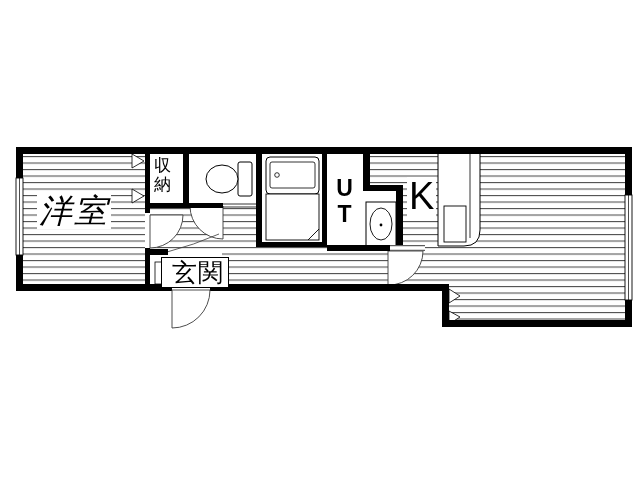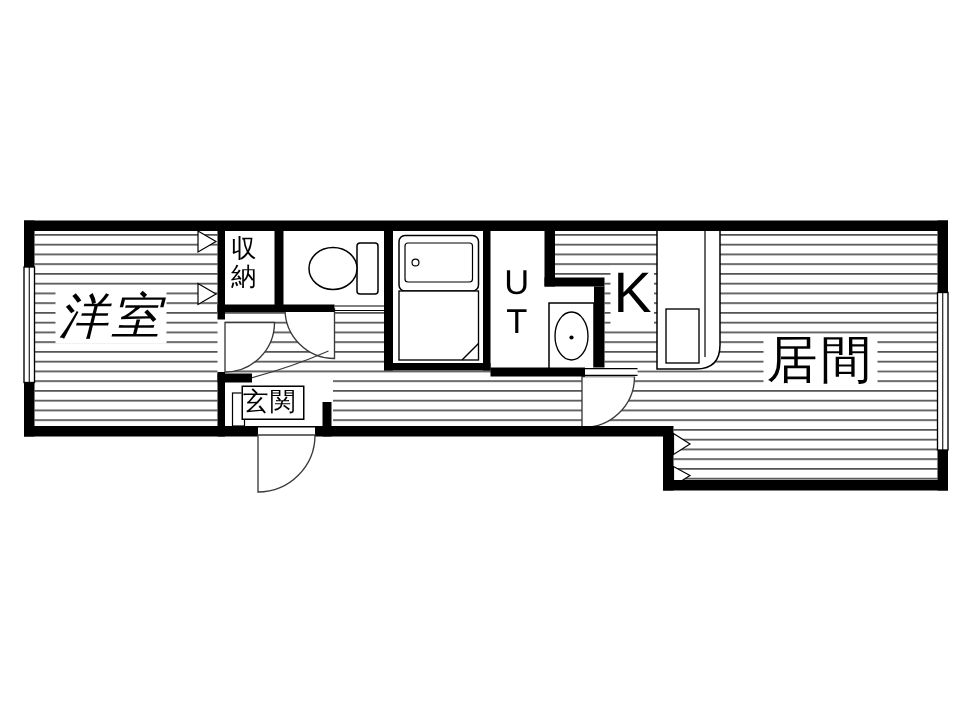--- a/index.html
+++ b/index.html
@@ -6,24 +6,24 @@
   .stage{position:relative;width:640px;height:480px;background:#fff;overflow:hidden;
          font-family:"Liberation Sans","DejaVu Sans",sans-serif;}
   .plan-svg{position:absolute;left:0;top:0;}
   .room-label{position:absolute;color:#000;background:#fff;line-height:1.05;
               white-space:nowrap;letter-spacing:2px;padding:0 2px;}
   .room-label.vertical{white-space:normal;word-break:break-all;text-align:center;
                        letter-spacing:0;line-height:1.12;padding:0;}
   .label-western{left:37px;top:194px;font-size:33px;font-style:italic;}
   .label-living{left:509px;top:223px;font-size:34px;}
   .label-kitchen{left:407px;top:177px;font-size:38px;letter-spacing:0;}
-  .label-entrance{left:161px;top:257px;font-size:17px;letter-spacing:1px;
-                  border:1px solid #000;padding:1px 4px 2px 0;}
+  .label-entrance{left:161px;top:257px;font-size:25px;letter-spacing:1px;
+                  border:1px solid #000;padding:1px 4px 2px 10px;}
   .label-storage{left:151px;top:156px;font-size:17px;width:23px;}
-  .label-utility{left:336px;top:176px;font-size:23px;width:17px;}
+  .label-utility{left:336px;top:176px;font-size:23px;width:17px;font-weight:bold;}
 </style>
 </head>
 <body>
 
 <div class="stage">
 
   <svg class="plan-svg" width="640" height="480" viewBox="0 0 640 480">
     <defs>
       <pattern id="hatch" width="8" height="6.5" patternUnits="userSpaceOnUse">
         <rect width="8" height="6.5" fill="#ffffff"></rect>
@@ -130,15 +130,14 @@
     </g>
 
     <path d="M172,290 L172,328 A38,38 0 0 0 210,290 Z" fill="#ffffff" stroke="#3a3a3a" stroke-width="0.9"></path>
   </svg>
 
   <div class="room-label label-western">洋室</div>
   <div class="room-label vertical label-storage">収納</div>
   <div class="room-label label-entrance">玄関</div>
   <div class="room-label vertical label-utility">UT</div>
   <div class="room-label label-kitchen">K</div>
-  <div class="room-label label-living">居間</div>
 
 </div>
 
 </body></html>

